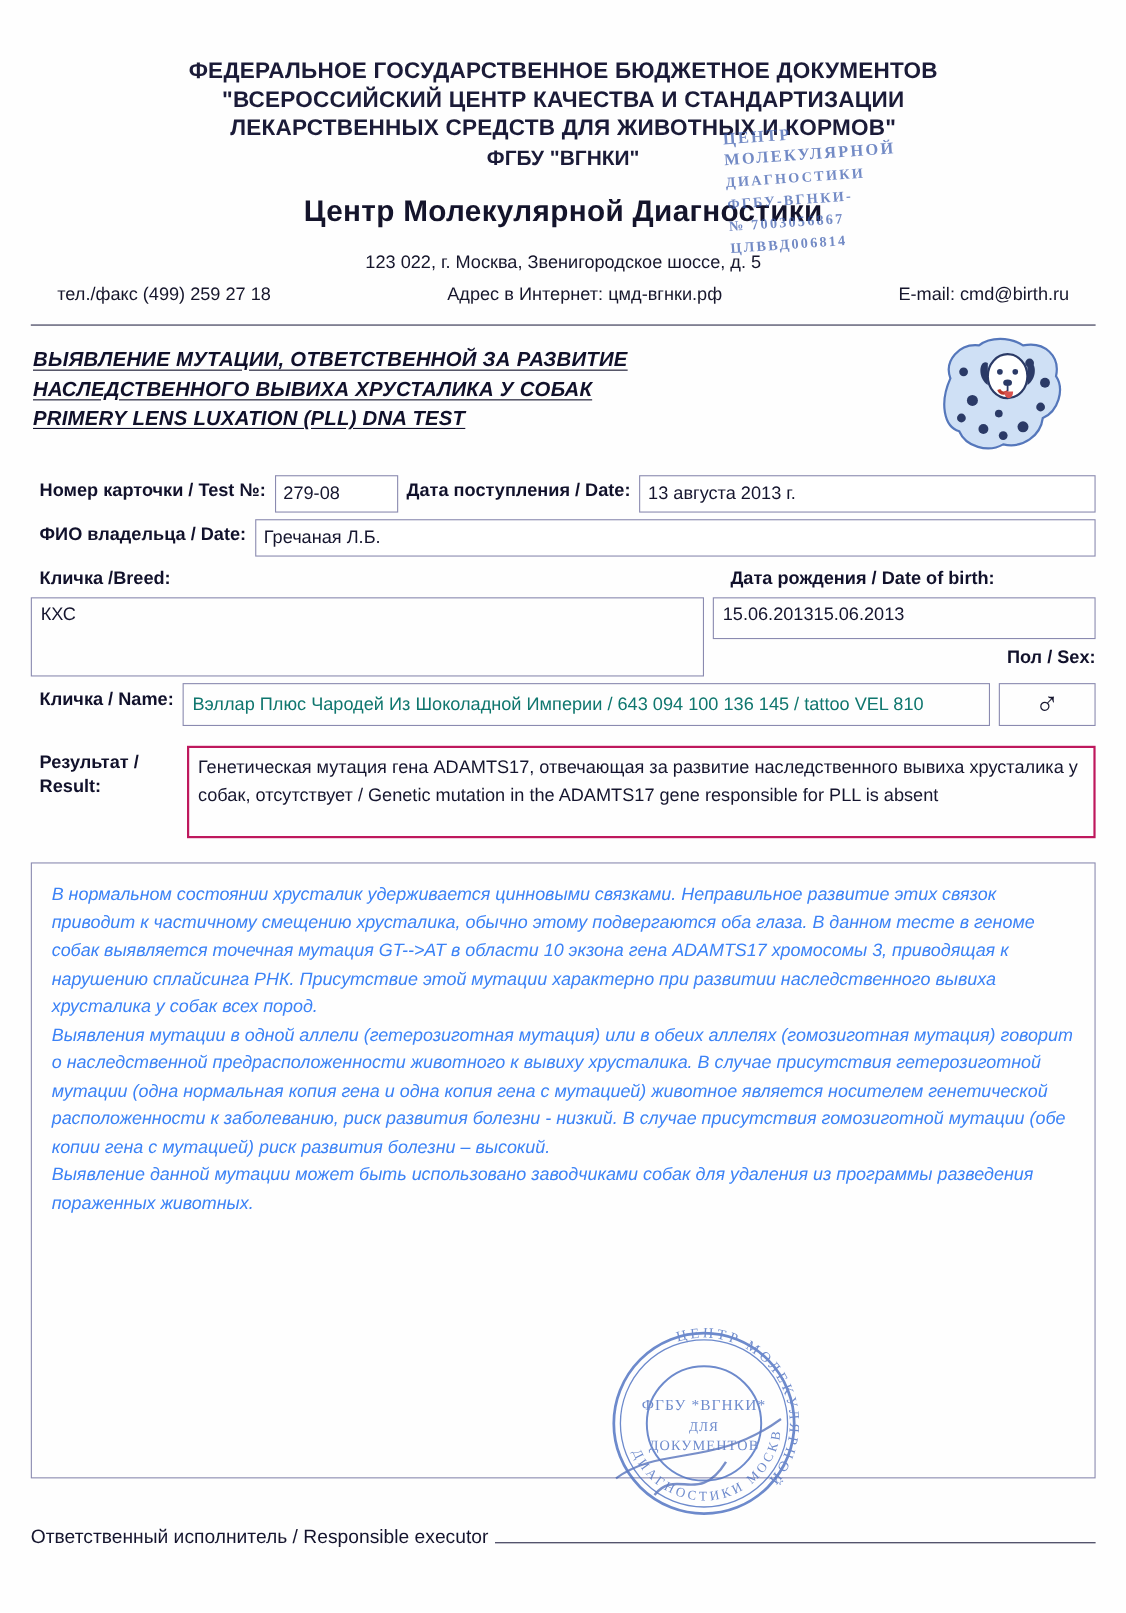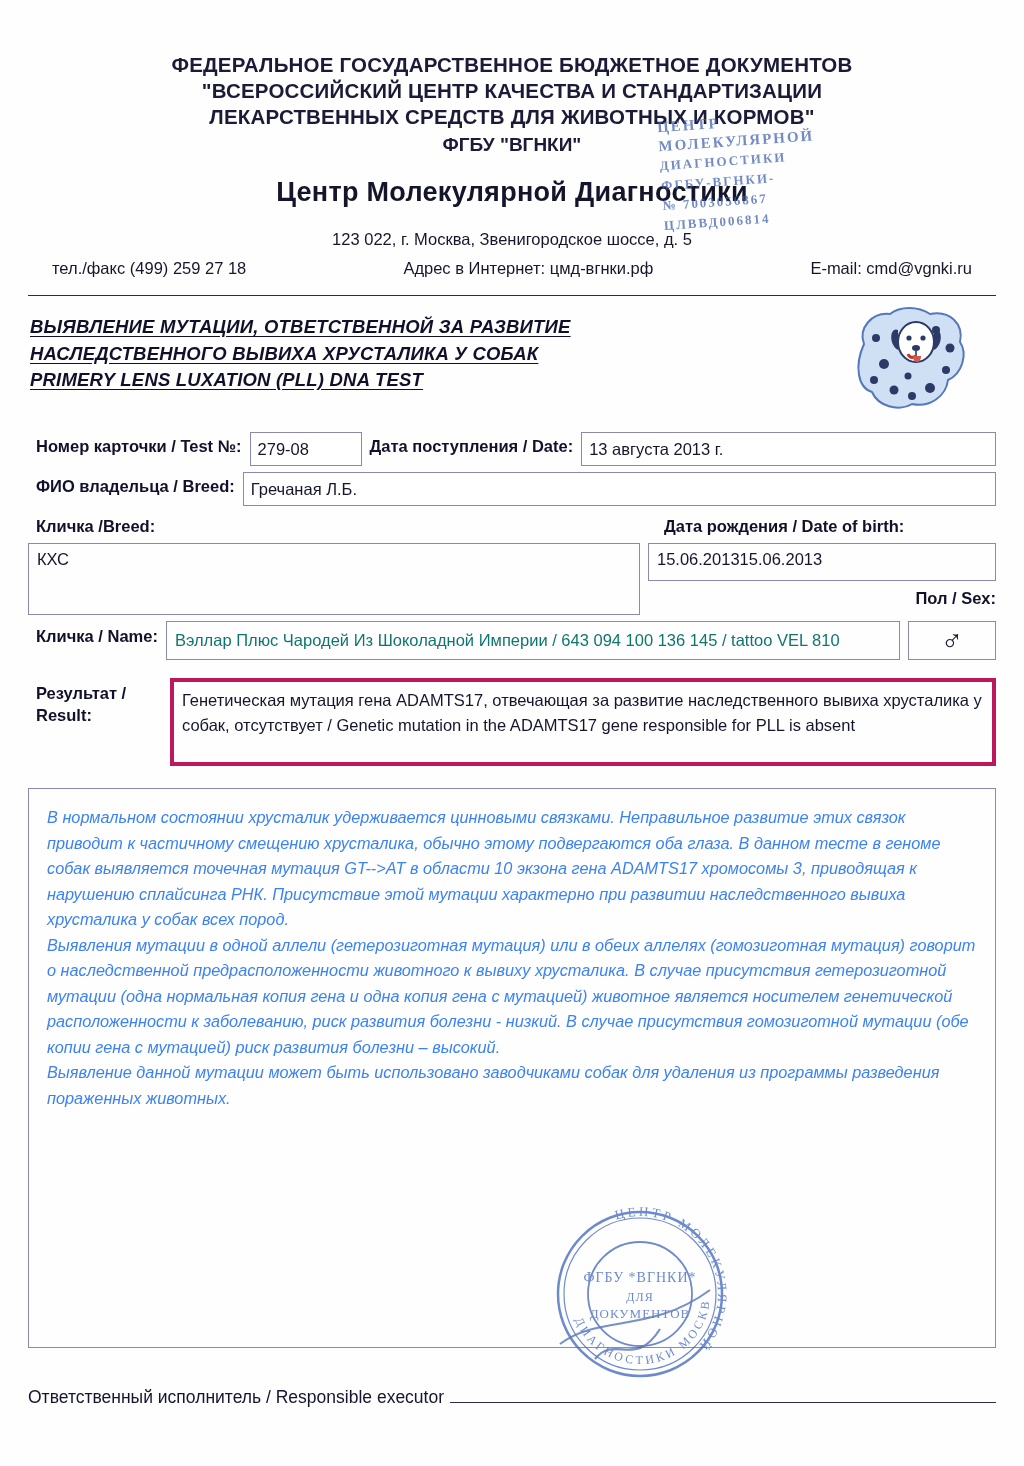--- a/index.html
+++ b/index.html
@@ -197,21 +197,21 @@
   .result-lbl {
     width: 130px;
     font-size: 16.5px;
     font-weight: bold;
     padding: 4px 4px 0 8px;
     line-height: 22px;
     color: #11112b;
   }
   .result-fld {
     flex: 1;
-    border: 4px solid #be185d;
+    border: 2px solid #be185d;
     font-size: 16.5px;
     line-height: 25px;
     padding: 6px 8px 24px 8px;
     color: #15152e;
   }
 
   
   .desc {
     margin: 22px 28px 0 28px;
     border: 1px solid #8a8ab0;
@@ -299,21 +299,21 @@
   <div class="header">
     <div class="header-line">ФЕДЕРАЛЬНОЕ ГОСУДАРСТВЕННОЕ БЮДЖЕТНОЕ ДОКУМЕНТОВ</div>
     <div class="header-line">"ВСЕРОССИЙСКИЙ ЦЕНТР КАЧЕСТВА И СТАНДАРТИЗАЦИИ</div>
     <div class="header-line">ЛЕКАРСТВЕННЫХ СРЕДСТВ ДЛЯ ЖИВОТНЫХ И КОРМОВ"</div>
     <div class="header-sub">ФГБУ "ВГНКИ"</div>
     <div class="center-title">Центр Молекулярной Диагностики</div>
     <div class="addr">123 022, г. Москва, Звенигородское шоссе, д. 5</div>
     <div class="contact-row">
       <span>тел./факс (499) 259 27 18</span>
       <span>Адрес в Интернет: цмд-вгнки.рф</span>
-      <span>E-mail: cmd@vgnki.ru</span>
+      <span>E-mail: cmd@birth.ru</span>
     </div>
   </div>
 
   <hr class="hr">
 
   <div class="doc-title-wrap">
     <div class="doc-title">
       <div>ВЫЯВЛЕНИЕ МУТАЦИИ, ОТВЕТСТВЕННОЙ ЗА РАЗВИТИЕ</div>
       <div>НАСЛЕДСТВЕННОГО ВЫВИХА ХРУСТАЛИКА У СОБАК</div>
       <div>PRIMERY LENS LUXATION (PLL) DNA TEST</div>
@@ -349,21 +349,21 @@
   <div class="form">
 
     <div class="row">
       <div class="lbl">Номер карточки / Test №:</div>
       <div class="fld" style="width:96px">279-08</div>
       <div class="lbl">Дата поступления / Date:</div>
       <div class="fld grow">13 августа 2013 г.</div>
     </div>
 
     <div class="row">
-      <div class="lbl">ФИО владельца / Breed:</div>
+      <div class="lbl">ФИО владельца / Date:</div>
       <div class="fld grow">Гречаная Л.Б.</div>
     </div>
 
     <div class="breed-label-row">
       <div class="lbl breed-left">Кличка  /Breed:</div>
       <div class="lbl breed-right">Дата рождения / Date of birth:</div>
     </div>
 
     <div class="two-col" style="margin-top:2px">
       <div class="breed-left">

